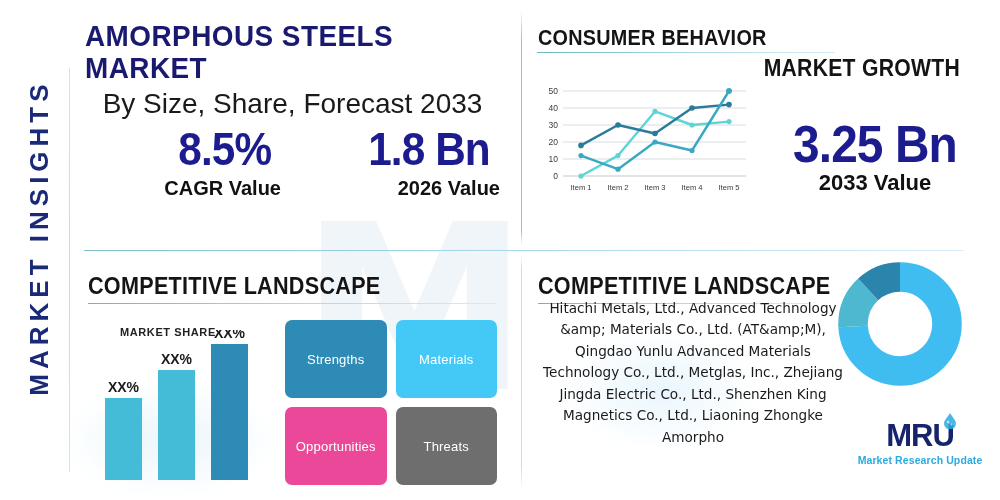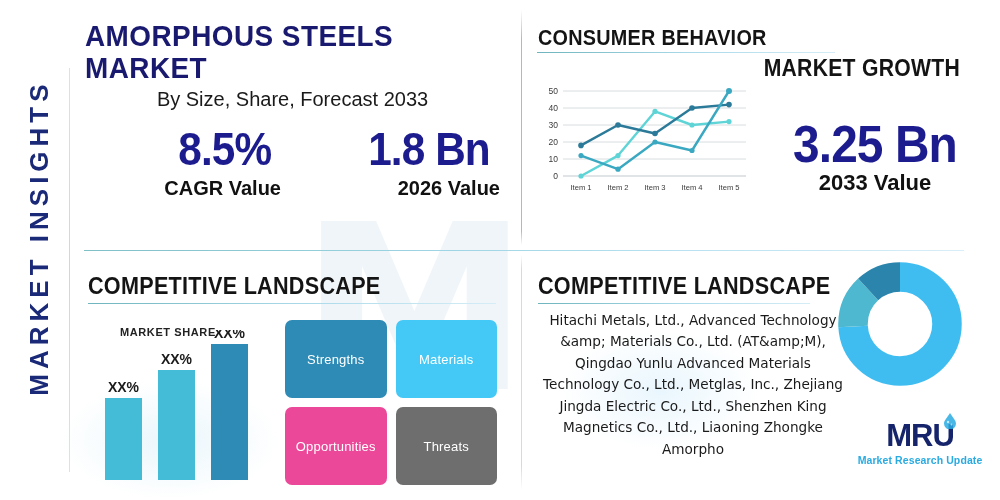--- a/index.html
+++ b/index.html
@@ -48,21 +48,21 @@
     background:linear-gradient(to right,#7fc0c6 0%,#9ed4e4 40%,#bfe4f2 75%,#d9eef8 100%);z-index:3;}
 
   .main-title{
     position:absolute;left:85px;top:20px;width:400px;
     font-size:30px;font-weight:700;color:#191970;
     letter-spacing:.5px;line-height:1.05;z-index:4;
     transform:scaleX(.93);transform-origin:left center;
   }
   .subtitle{
     position:absolute;left:85px;top:88px;width:415px;text-align:center;
-    font-size:20px;color:#1a1a1a;font-weight:400;z-index:4;
+    font-size:28px;color:#1a1a1a;font-weight:400;z-index:4;
   }
   .kpi{position:absolute;z-index:4;text-align:right;}
   .kpi .val{font-size:47px;font-weight:700;color:#1c1c8f;line-height:1;
     transform:scaleX(.9);transform-origin:center;letter-spacing:-1px;}
   .kpi .lab{font-size:20px;font-weight:700;color:#111;margin-top:5px;}
   .kpi.left{left:85px;top:125px;width:196px;}
   .kpi.right{left:295px;top:125px;width:205px;}
 
   
   .sec-head{
@@ -90,21 +90,21 @@
     color:#222;letter-spacing:.6px;z-index:4;}
   .barchart{position:absolute;left:95px;top:330px;width:180px;height:150px;z-index:4;}
 
   .swot{position:absolute;left:285px;top:320px;width:212px;height:165px;z-index:4;
     display:grid;grid-template-columns:1fr 1fr;grid-template-rows:1fr 1fr;gap:9px;}
   .swot div{border-radius:7px;display:flex;align-items:center;justify-content:center;
     color:#fff;font-size:13px;font-weight:400;letter-spacing:.2px;}
 
   
   .players{
-    position:absolute;left:538px;top:310px;width:310px;
+    position:absolute;left:538px;top:298px;width:310px;
     text-align:center;font-size:13.6px;line-height:1.58;color:#1a1a1a;z-index:4;
     font-family:"DejaVu Sans", sans-serif;
   }
   .donut{position:absolute;left:838px;top:262px;width:124px;height:124px;z-index:4;}
   .logo{position:absolute;left:852px;top:420px;width:136px;text-align:center;z-index:4;}
   .logo .mark{font-size:31px;font-weight:800;color:#16256b;letter-spacing:-1px;
     line-height:1;position:relative;display:inline-block;}
   .logo .drop{position:absolute;right:-3px;top:-7px;}
   .logo .tag{font-size:10.5px;font-weight:700;color:#29abe2;margin-top:3px;letter-spacing:.1px;}
 </style>

